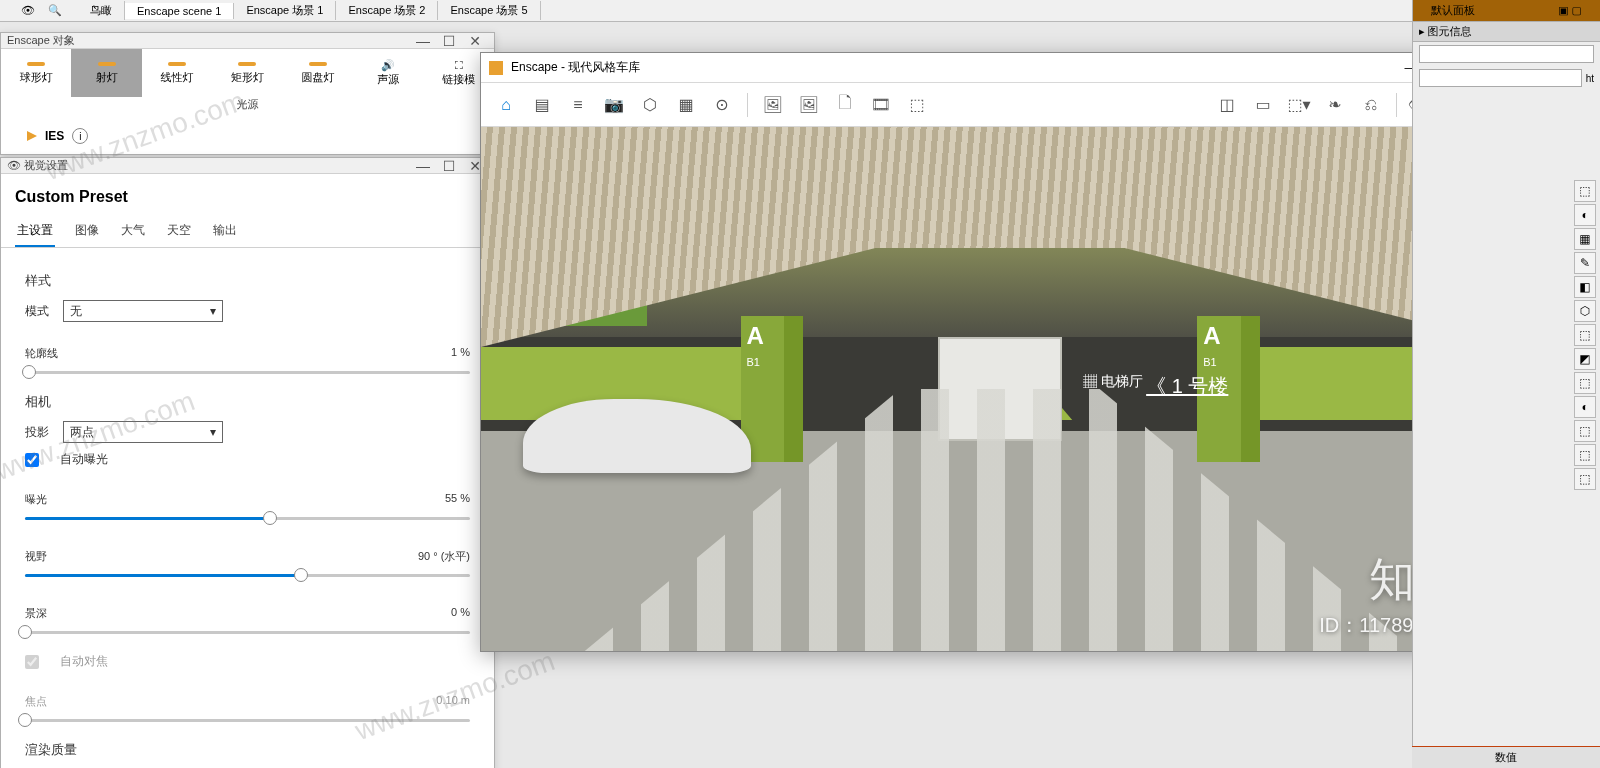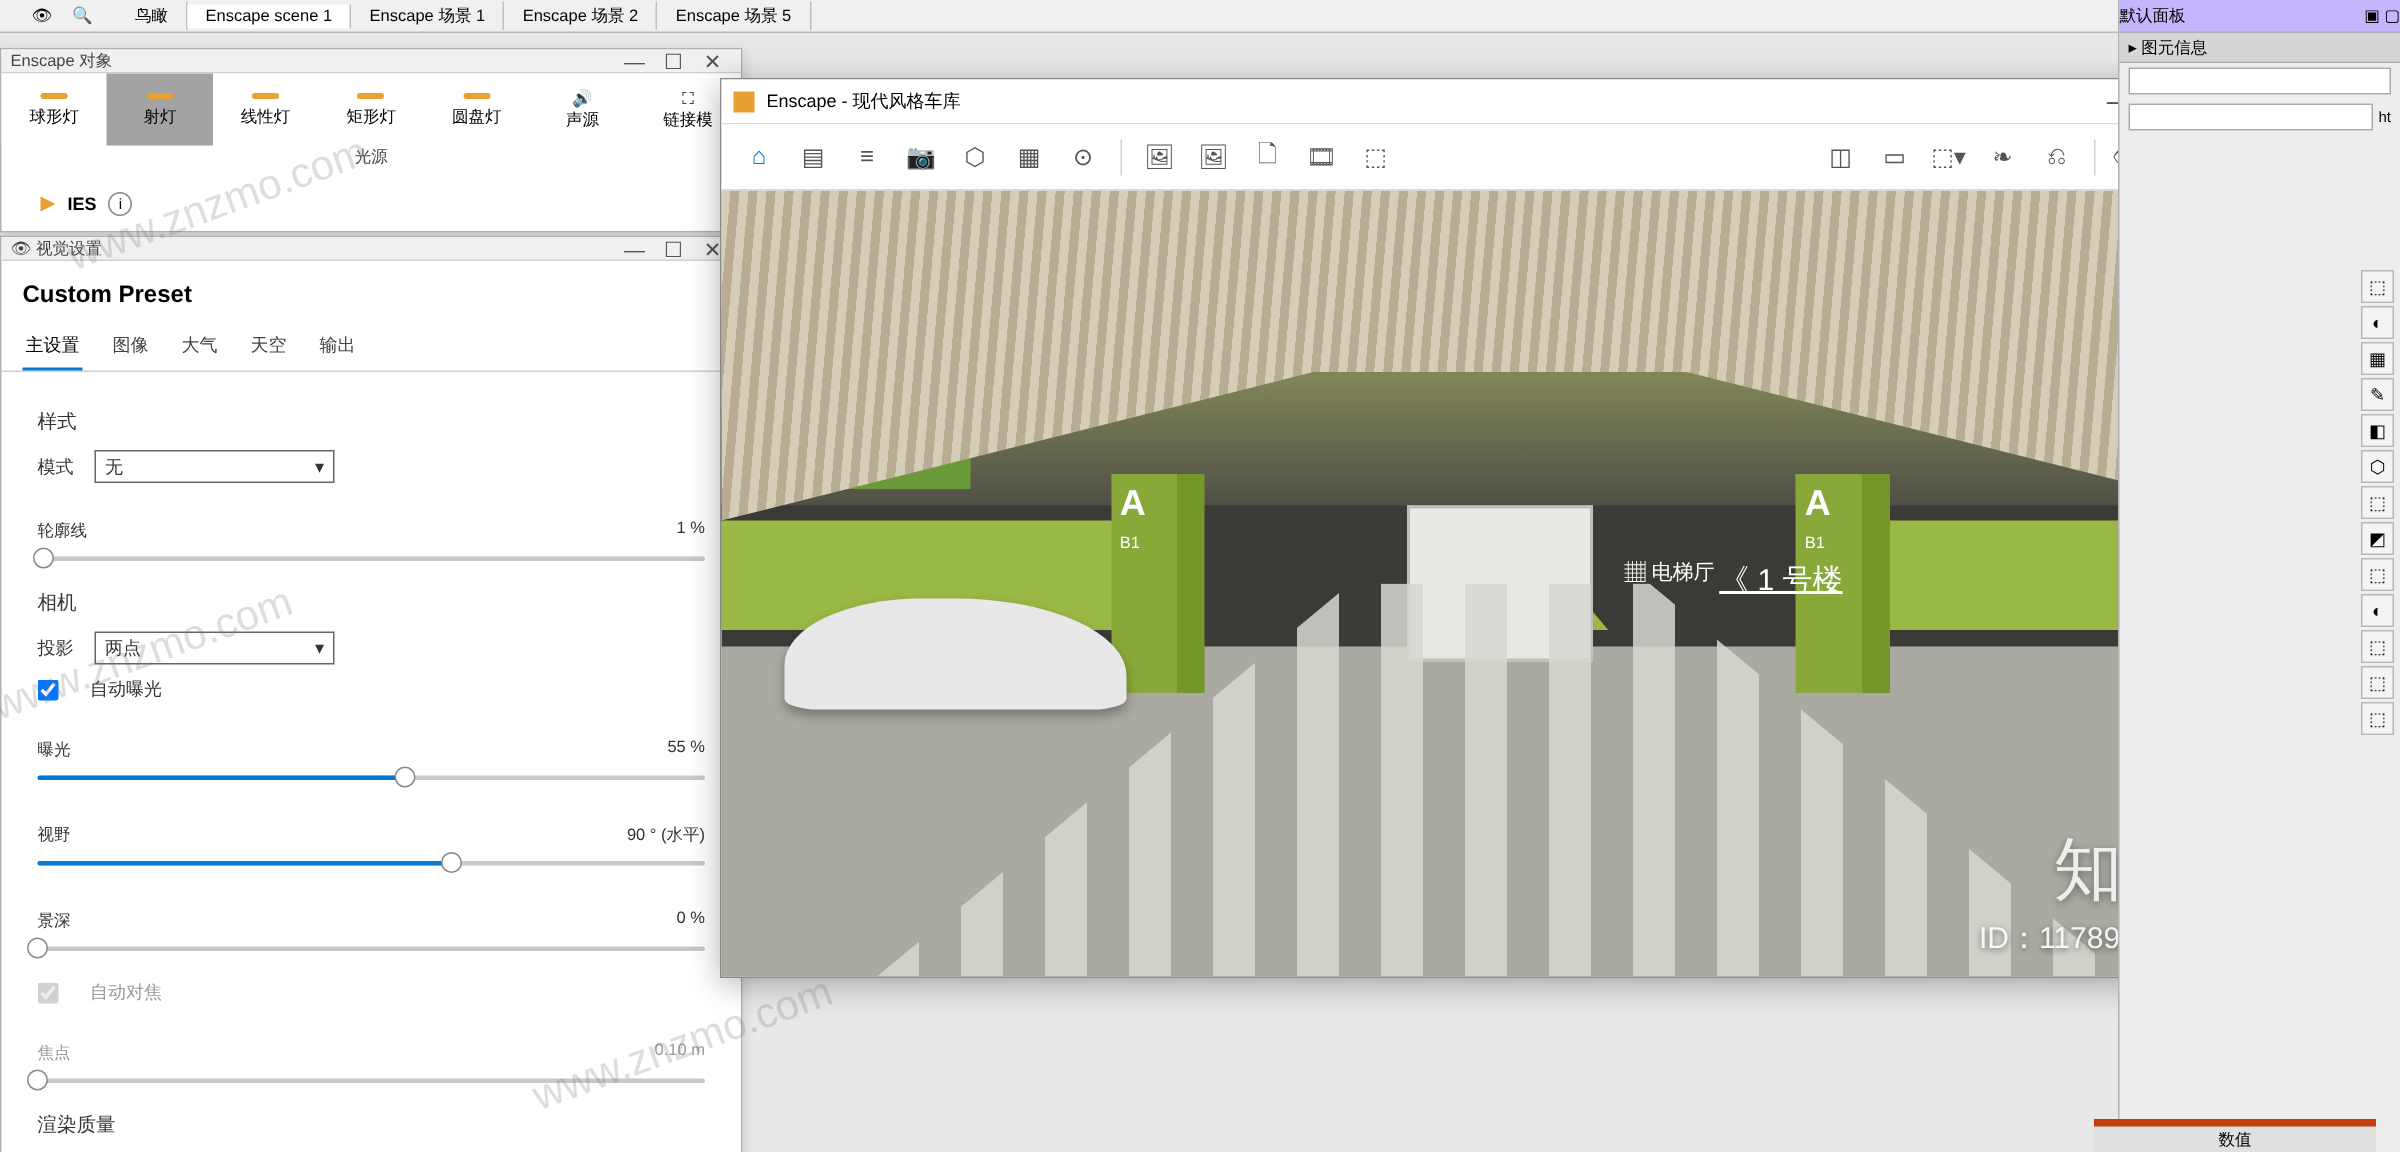--- a/index.html
+++ b/index.html
@@ -77,33 +77,33 @@
 .p2 { right: 25%; }
 .pillar .plabel { color: #fff; font-size: 24px; font-weight: bold; padding: 6px; }
 .elevator { position: absolute; top: 40%; left: 44%; width: 12%; height: 20%; background: #e8e8e4; border: 2px solid #c0c0b8; }
 .car { position: absolute; top: 52%; left: 4%; width: 22%; height: 14%; background: #e8e8e8; border-radius: 40% 50% 10% 10% / 60% 70% 10% 10%; box-shadow: 0 4px 8px rgba(0,0,0,0.3); }
 .sign { position: absolute; top: 28%; left: 0; width: 16%; height: 10%; background: #6a9a3a; color: #fff; font-size: 18px; padding: 6px 10px; }
 .bldg-sign { position: absolute; top: 47%; right: 28%; color: #fff; font-size: 20px; text-decoration: underline; }
 .elev-sign { position: absolute; top: 47%; left: 58%; color: #fff; font-size: 14px; }
 
 
 .right-dock { position: absolute; top: 0; right: 0; width: 188px; height: 100%; background: #ededed; border-left: 1px solid #b0b0b0; font-size: 11px; }
-.rd-title { height: 22px; background: #c4b5fd; border-bottom: 1px solid #b0b0b0; display: flex; align-items: center; padding: 0 0; justify-content: space-between; }
+.rd-title { height: 22px; background: #a16207; border-bottom: 1px solid #b0b0b0; display: flex; align-items: center; padding: 0 18px; justify-content: space-between; }
 .rd-sect { height: 20px; background: #d6d6d6; border-bottom: 1px solid #b0b0b0; display: flex; align-items: center; padding: 0 6px; }
 .rd-input-row { display: flex; align-items: center; padding: 3px 6px; gap: 4px; }
 .rd-input-row input { flex: 1; height: 18px; border: 1px solid #aaa; font-size: 11px; padding: 0 3px; }
 .tool-col { position: absolute; top: 180px; right: 2px; width: 24px; display: flex; flex-direction: column; gap: 2px; }
 .tool-col .tbtn { width: 22px; height: 22px; background: #f4f4f4; border: 1px solid #b8b8b8; display:flex; align-items:center; justify-content:center; font-size: 12px; cursor:pointer; }
 
 
 .wm { position: absolute; color: rgba(120,120,120,0.25); font-size: 28px; transform: rotate(-20deg); pointer-events: none; }
 .wm-big { position: absolute; right: 50px; bottom: 40px; font-size: 46px; color: rgba(255,255,255,0.85); font-weight: 500; letter-spacing: 4px; pointer-events:none; text-shadow: 0 2px 6px rgba(0,0,0,0.4);}
 .wm-id { position: absolute; right: 50px; bottom: 12px; font-size: 20px; color: rgba(255,255,255,0.9); pointer-events:none; text-shadow: 0 1px 4px rgba(0,0,0,0.5);}
 
-.bottom-status { position: absolute; bottom: 0; right: 16px; width: 188px; height: 22px; background: #e0e0e0; border-top: 5px solid #c2410c; display:flex; align-items:center; justify-content:center; font-size:11px; }
+.bottom-status { position: absolute; bottom: 0; right: 0; width: 188px; height: 22px; background: #e0e0e0; border-top: 1px solid #c2410c; display:flex; align-items:center; justify-content:center; font-size:11px; }
 </style>
 </head>
 <body>
 
 <div class="scene-bar">
   <span class="eye-icon">👁</span>
   <span class="search-icon">🔍</span>
   <span class="scene-tab">鸟瞰</span>
   <span class="scene-tab active">Enscape scene 1</span>
   <span class="scene-tab">Enscape 场景 1</span>

